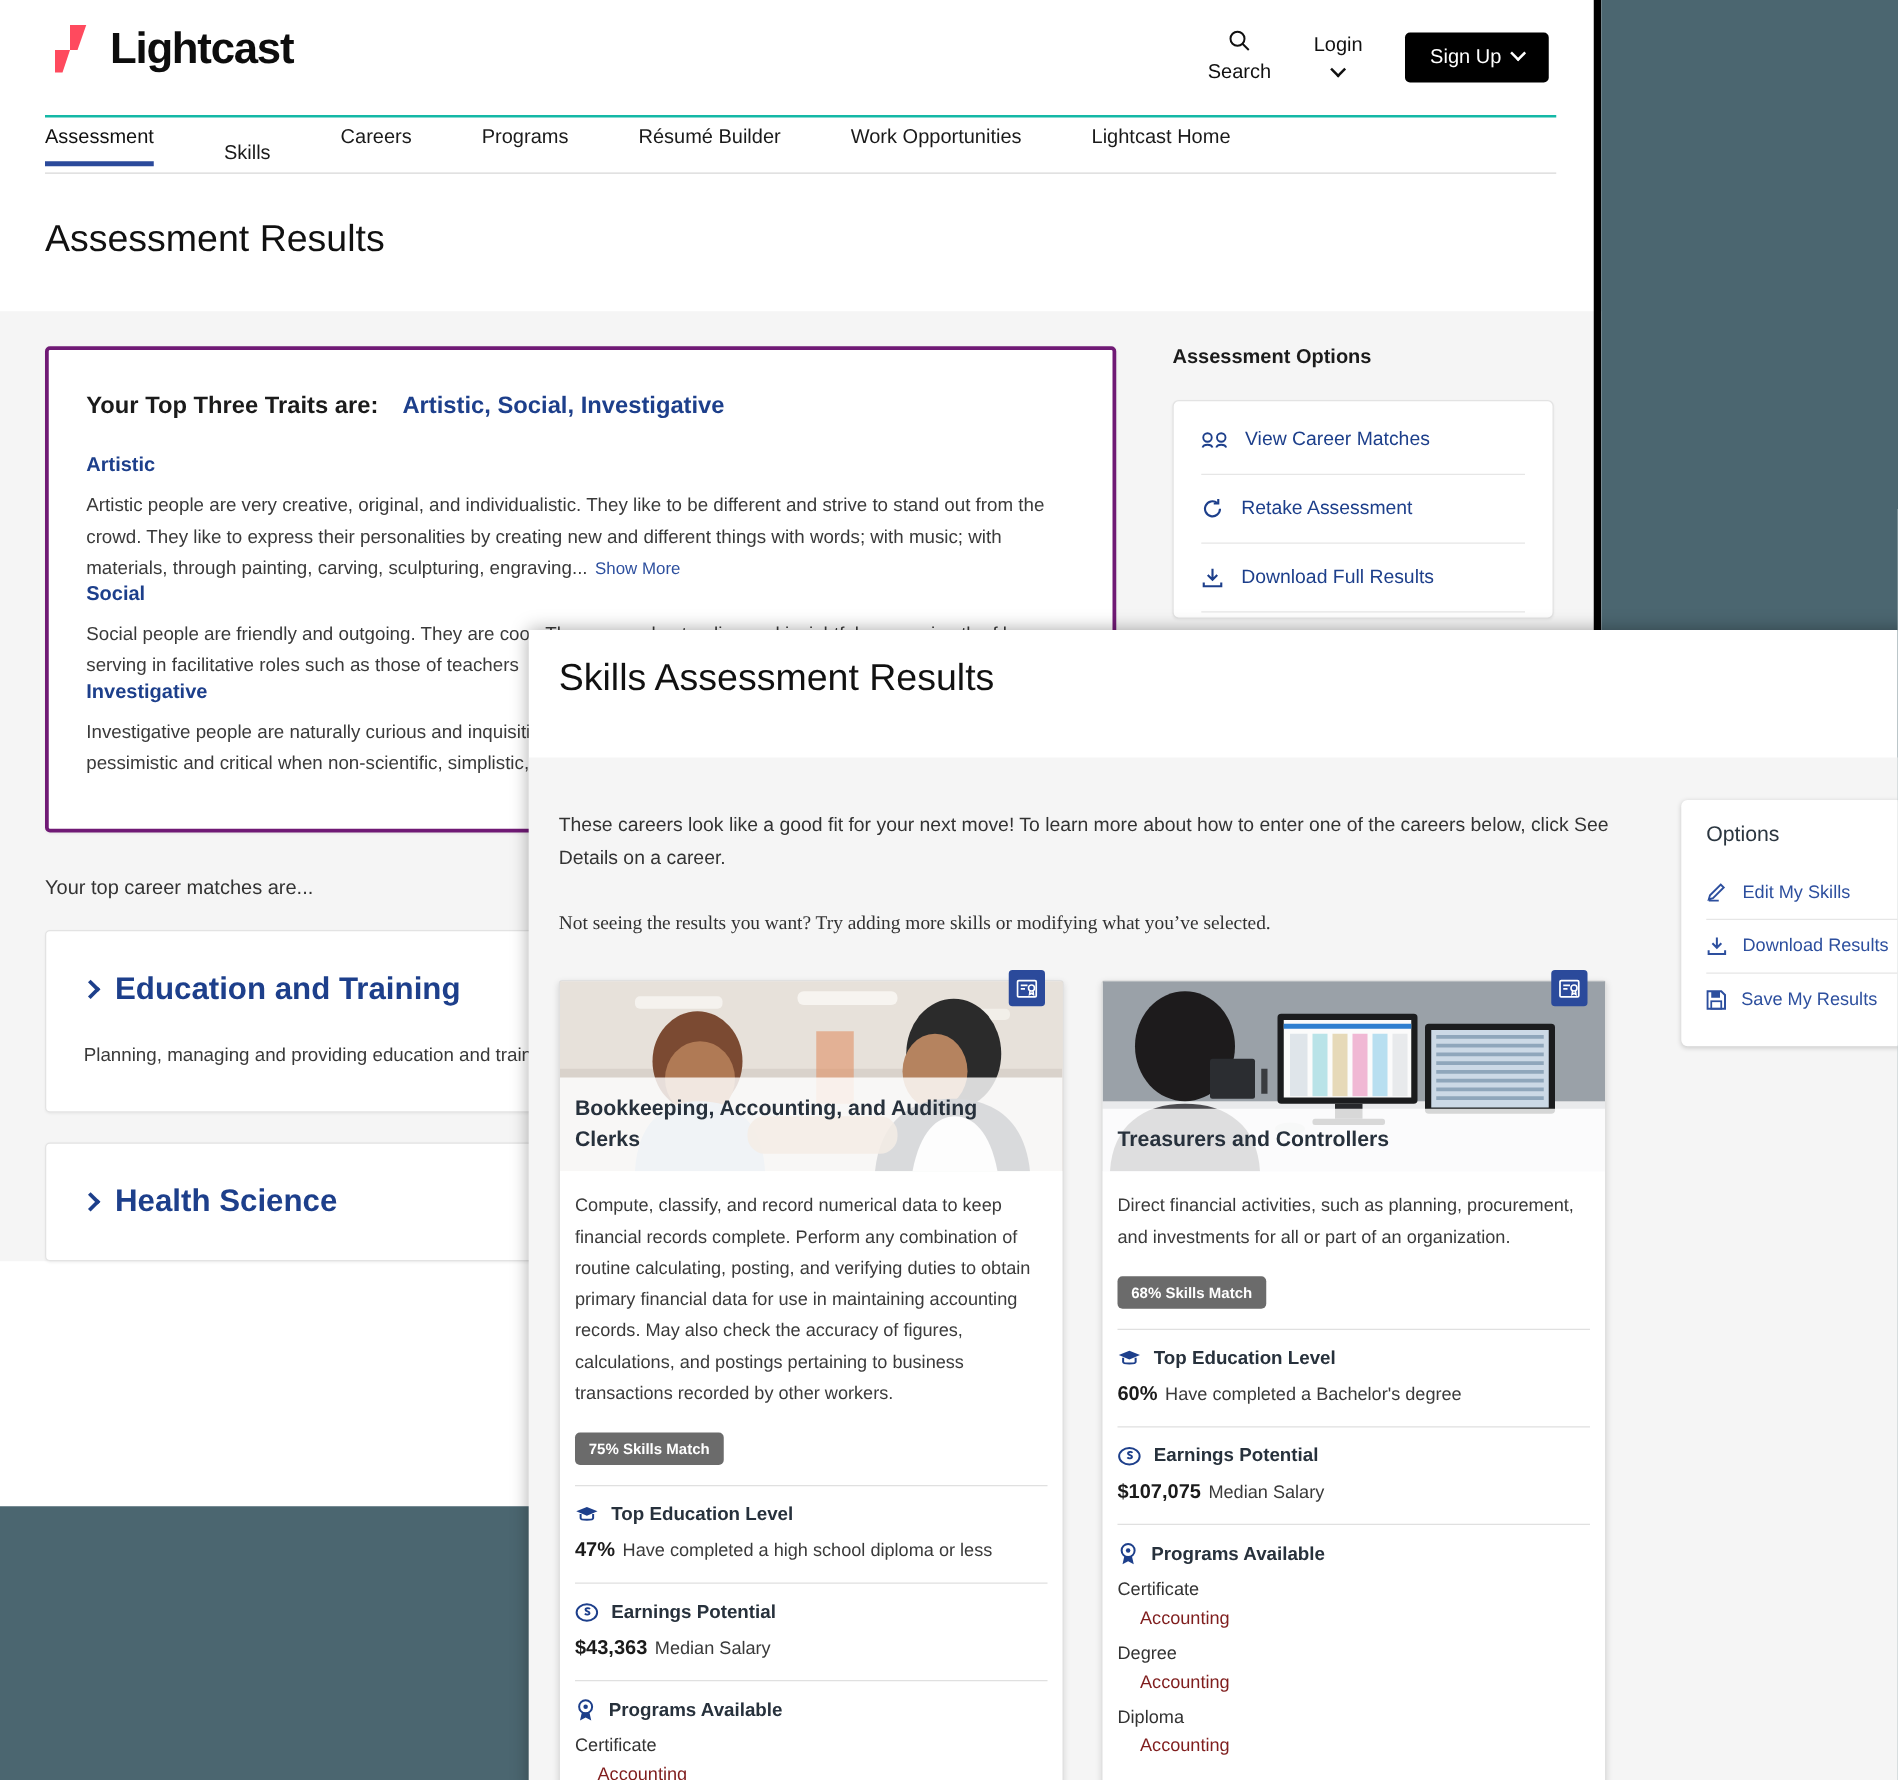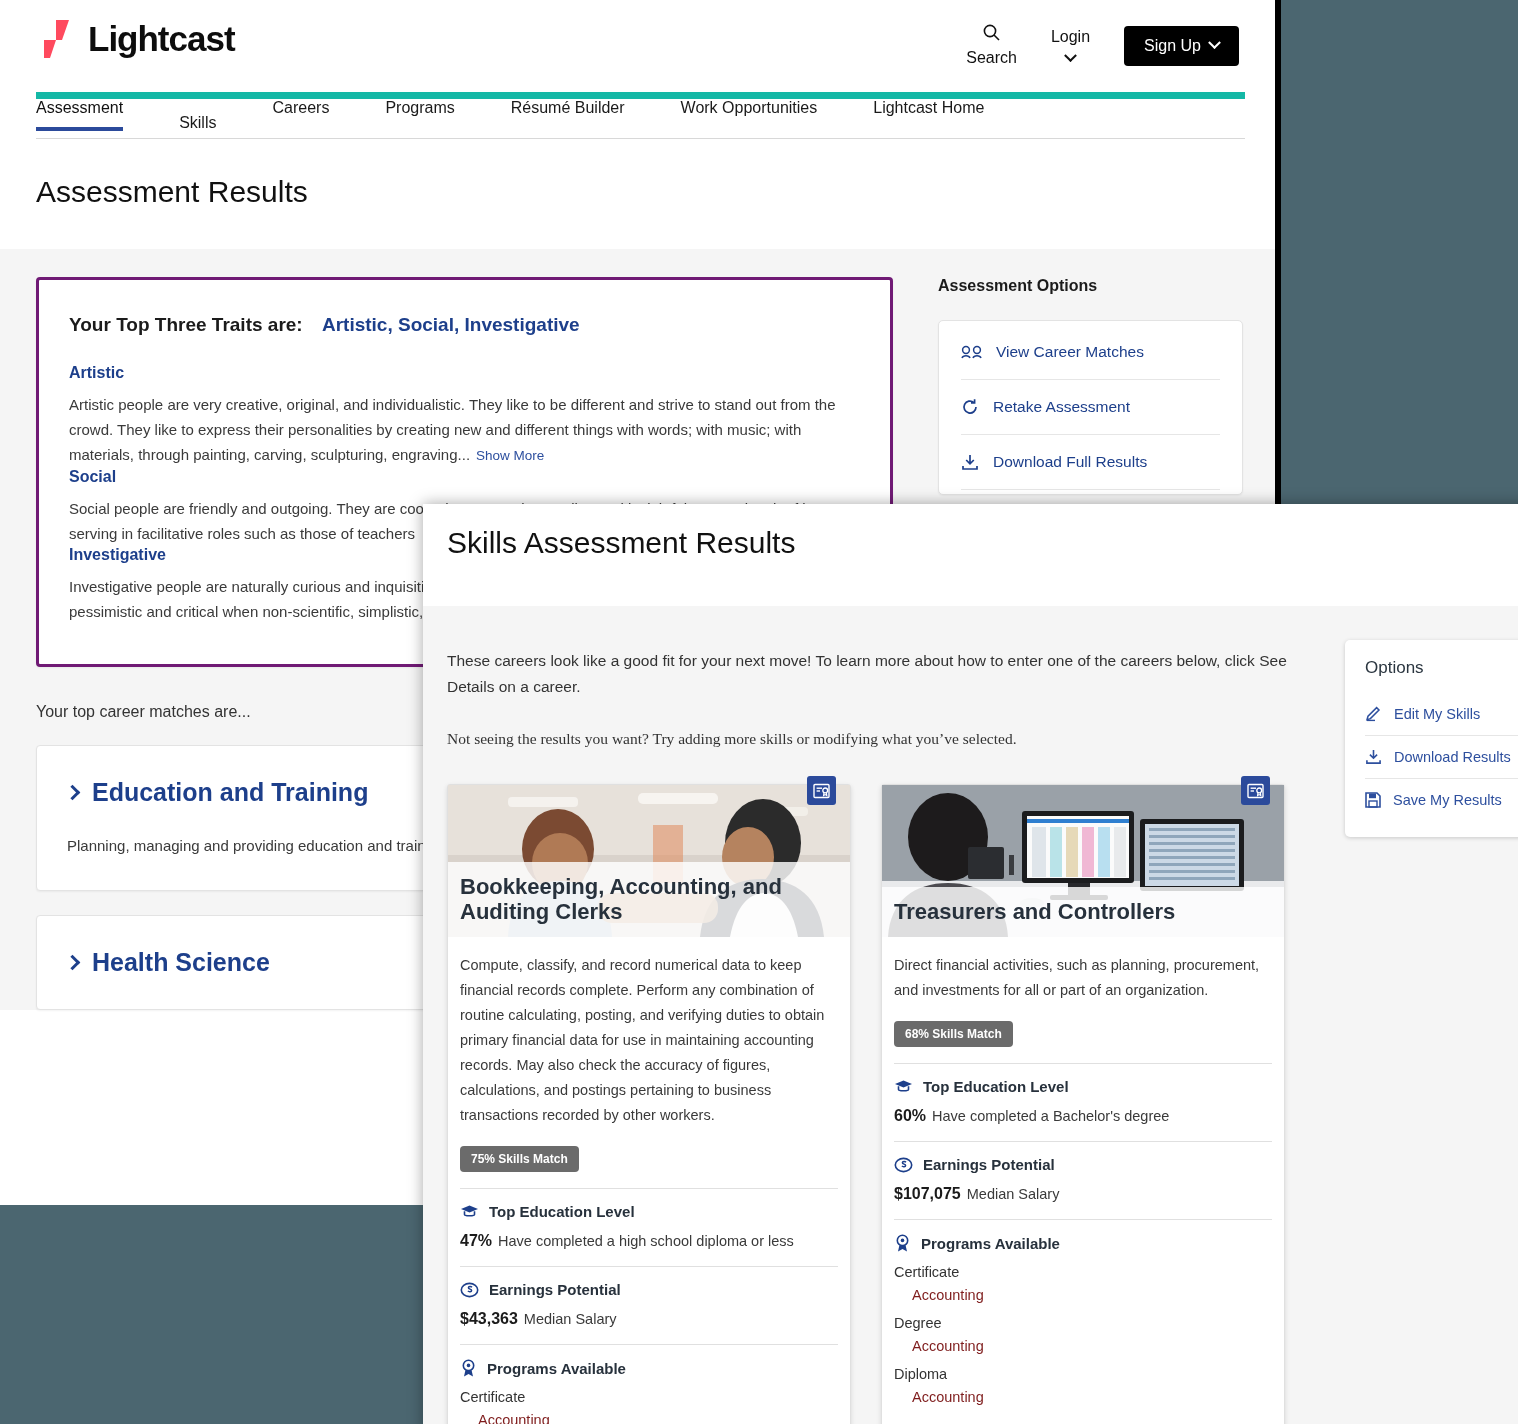--- a/index.html
+++ b/index.html
@@ -38,22 +38,22 @@
     background: #000; color: #fff; font-size: 16px;
     padding: 11px 20px; border-radius: 4px; display: flex;
     align-items: center; gap: 9px; cursor: pointer;
   }
   .caret { display: inline-block; width: 9px; height: 9px;
            border-right: 2px solid currentColor; border-bottom: 2px solid currentColor;
            transform: rotate(45deg) translate(-2px,-2px); }
 
   
   .nav-bar {
-    margin: 0 36px; border-top: 7px solid #14b8a6; border-bottom: 1px solid #d8d8d8;
-    height: 47px; display: flex; align-items: flex-start; position: relative;
+    margin: 0 36px; border-top: 2px solid #14b8a6; border-bottom: 1px solid #d8d8d8;
+    height: 47px; display: flex; align-items: center; position: relative;
   }
   .nav-item {
     font-size: 16px; color: #1a1a1a; padding: 0 0 13px 0;
     margin-right: 56px; cursor: pointer; position: relative; white-space: nowrap;
   }
   .nav-item.active { color: #111; }
   .nav-item.active::after {
     content: ""; position: absolute; left: 0; right: 0; bottom: -1px;
     height: 4px; background: #2b4a9b;
   }
@@ -113,21 +113,21 @@
   .cards-row { display: flex; gap: 30px; margin-top: 32px; }
   .career-card {
     width: 404px; background: #fff; border: 1px solid #e0e0e0; border-radius: 3px;
     box-shadow: 0 2px 5px rgba(0,0,0,.12); position: relative; padding-bottom: 4px;
   }
   .card-hero { position: relative; height: 152px; overflow: hidden; }
   .hero-img { position: absolute; inset: 0; }
   .card-hero-title {
     position: absolute; left: 0; right: 0; bottom: 0;
     background: rgba(255,255,255,.82);
-    font-size: 22px; font-weight: 700; color: #27313c;
+    font-size: 17px; font-weight: 700; color: #27313c;
     padding: 12px 12px 13px 12px; line-height: 25px;
   }
   .badge-cert {
     position: absolute; top: -9px; right: 14px; width: 29px; height: 29px;
     background: #2b4a9b; border-radius: 3px; display:flex; align-items:center; justify-content:center;
     z-index: 3;
   }
   .card-desc { font-size: 14.5px; line-height: 25px; color: #3a3a3a; padding: 16px 12px 0 12px; }
   .skills-badge {
     display: inline-block; background: #6b6b6b; color: #fff;

